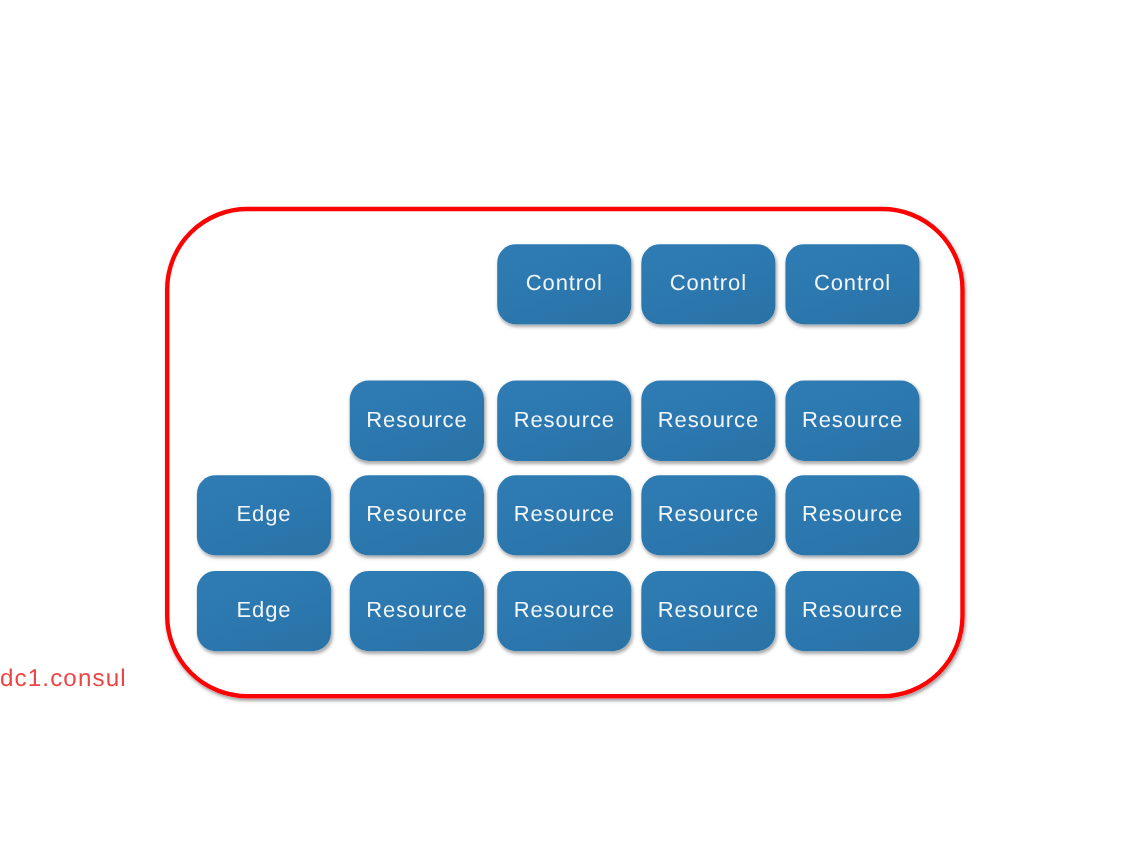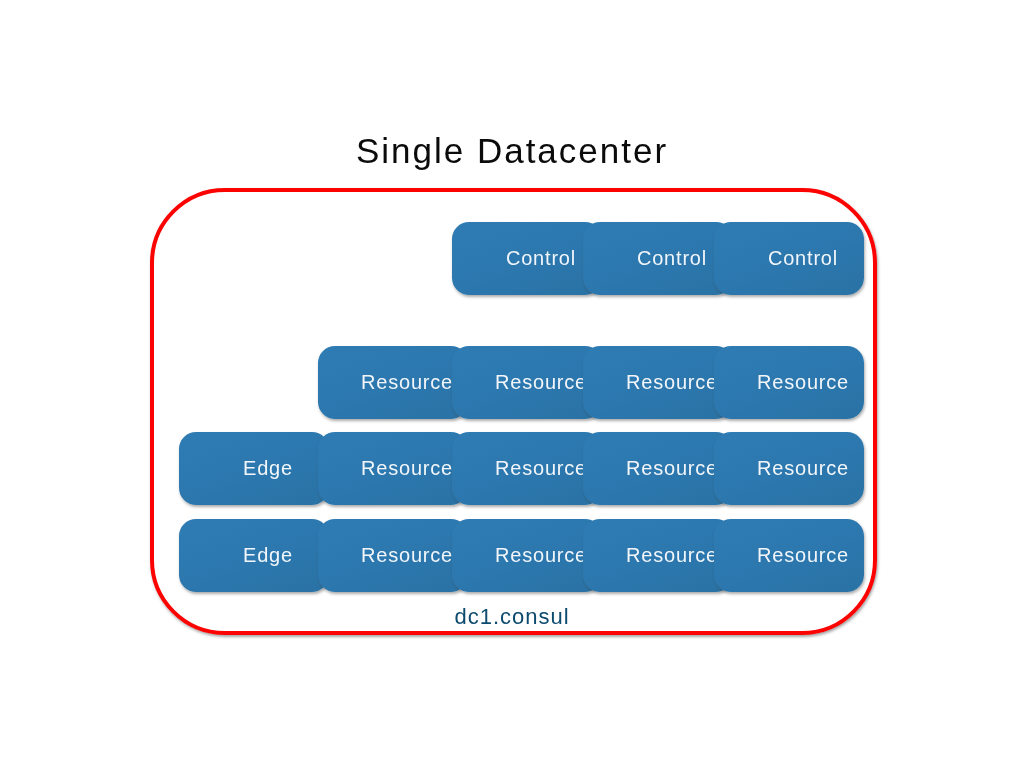--- a/index.html
+++ b/index.html
@@ -45,59 +45,57 @@
     box-sizing:border-box;
     border:4px solid var(--boundary-color);
     border-radius:75px;
     box-shadow:1px 2px 3px rgba(90,90,90,0.55);
   }
   .cluster-label{
     position:absolute;
     left:0;
     top:604px;
     width:1024px;
-    text-align:center;
+    text-align:left;
     font-size:22px;
     letter-spacing:1px;
-    color:#0c4a6e;
+    color:#ef4444;
   }
   .node{
     position:absolute;
     width:122px;
     height:73px;
     border-radius:17px;
     background:linear-gradient(160deg, var(--node-fill-light) 0%, var(--node-fill) 55%, var(--node-fill-dark) 100%);
     box-shadow:1px 2px 3px rgba(70,70,70,0.45);
     color:var(--node-text);
     display:flex;
     align-items:center;
     justify-content:center;
     font-size:20px;
     letter-spacing:0.8px;
     user-select:none;
-    padding-left:28px;
   }
   
   .c1{left:179px}
   .c2{left:318px}
   .c3{left:452px}
   .c4{left:583px}
   .c5{left:714px}
   
   .r1{top:222px}
   .r2{top:346px}
   .r3{top:432px}
   .r4{top:519px}
 </style>
 </head>
 <body>
 
 <div class="slide">
 
-  <h1 class="slide-title">Single Datacenter</h1>
 
   <div class="cluster"></div>
 
   <div class="node r1 c3">Control</div>
   <div class="node r1 c4">Control</div>
   <div class="node r1 c5">Control</div>
 
   <div class="node r2 c2">Resource</div>
   <div class="node r2 c3">Resource</div>
   <div class="node r2 c4">Resource</div>

